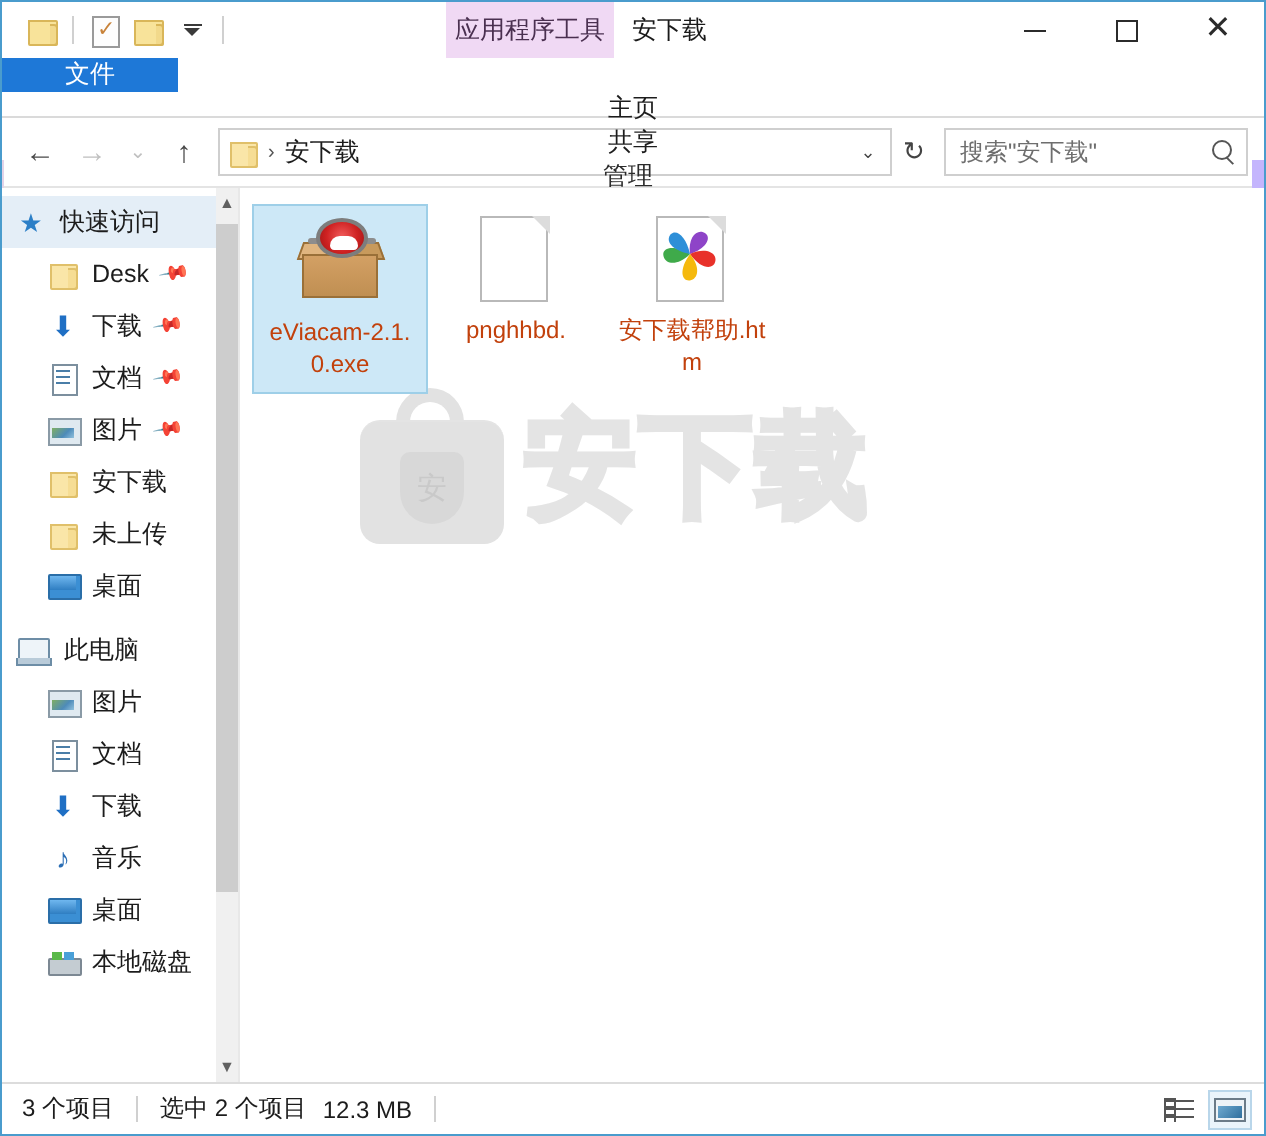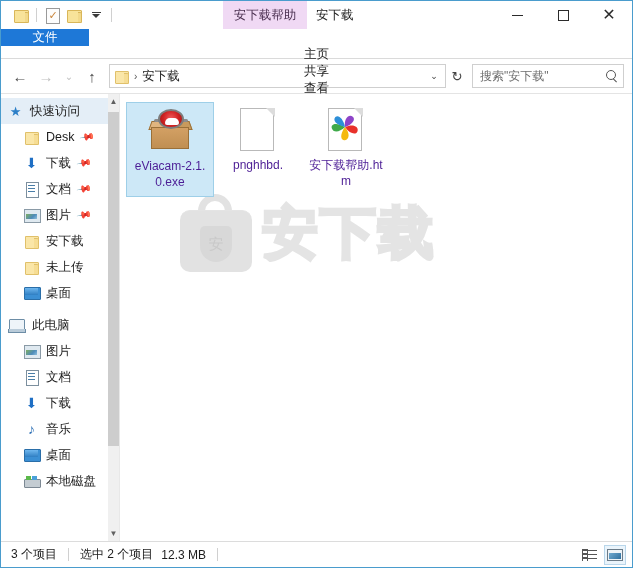--- a/index.html
+++ b/index.html
@@ -336,21 +336,21 @@
     position: relative; z-index: 2;
   }
   .file {
     width: 88px; padding: 4px 2px 6px;
     display: flex; flex-direction: column; align-items: center;
     gap: 3px;
   }
   .file.selected { background: #cde8f7; border: 1px solid #9ecfe8; }
   .file-ico { width: 48px; height: 48px; position: relative; }
   .file-lbl {
-    font-size: 12px; color: #4c1d95; text-align: center;
+    font-size: 12px; color: #c2410c; text-align: center;
     line-height: 16px; word-break: break-all; max-width: 80px;
   }
 
   
   .exe-box { width: 48px; height: 48px; position: relative; }
   .exe-box .bx-body {
     position: absolute; left: 5px; top: 20px;
     width: 38px; height: 22px;
     background: linear-gradient(180deg, #d3a064, #c08f52);
     border: 1px solid #9a7038;
@@ -512,21 +512,21 @@
       <div class="qat-btn">
         <span class="caret-dn-line">
             <span class="bar"></span>
             <span class="caret-dn"></span>
           </span>
       </div>
       <div class="qat-sep"></div>
     </div>
 
     <div class="ctx-tab">
-      <span>安下载帮助</span>
+      <span>应用程序工具</span>
     </div>
 
     <div class="win-title">
       <span>安下载</span>
     </div>
 
     <div class="wincontrols">
       <div class="wc">
           <span class="min"></span>
         </div>
@@ -541,23 +541,20 @@
 
   <div class="ribbon">
     <div class="rtab file">
       <span>文件</span>
     </div>
     <div class="rtab">
       <span>主页</span>
     </div>
     <div class="rtab">
       <span>共享</span>
-    </div>
-    <div class="rtab">
-      <span>查看</span>
     </div>
     <div class="rtab manage">
       <span>管理</span>
     </div>
     <div class="ribbon-right">
       <span class="chev-sm"></span>
       <span class="help-btn">
         <span>?</span>
       </span>
     </div>

